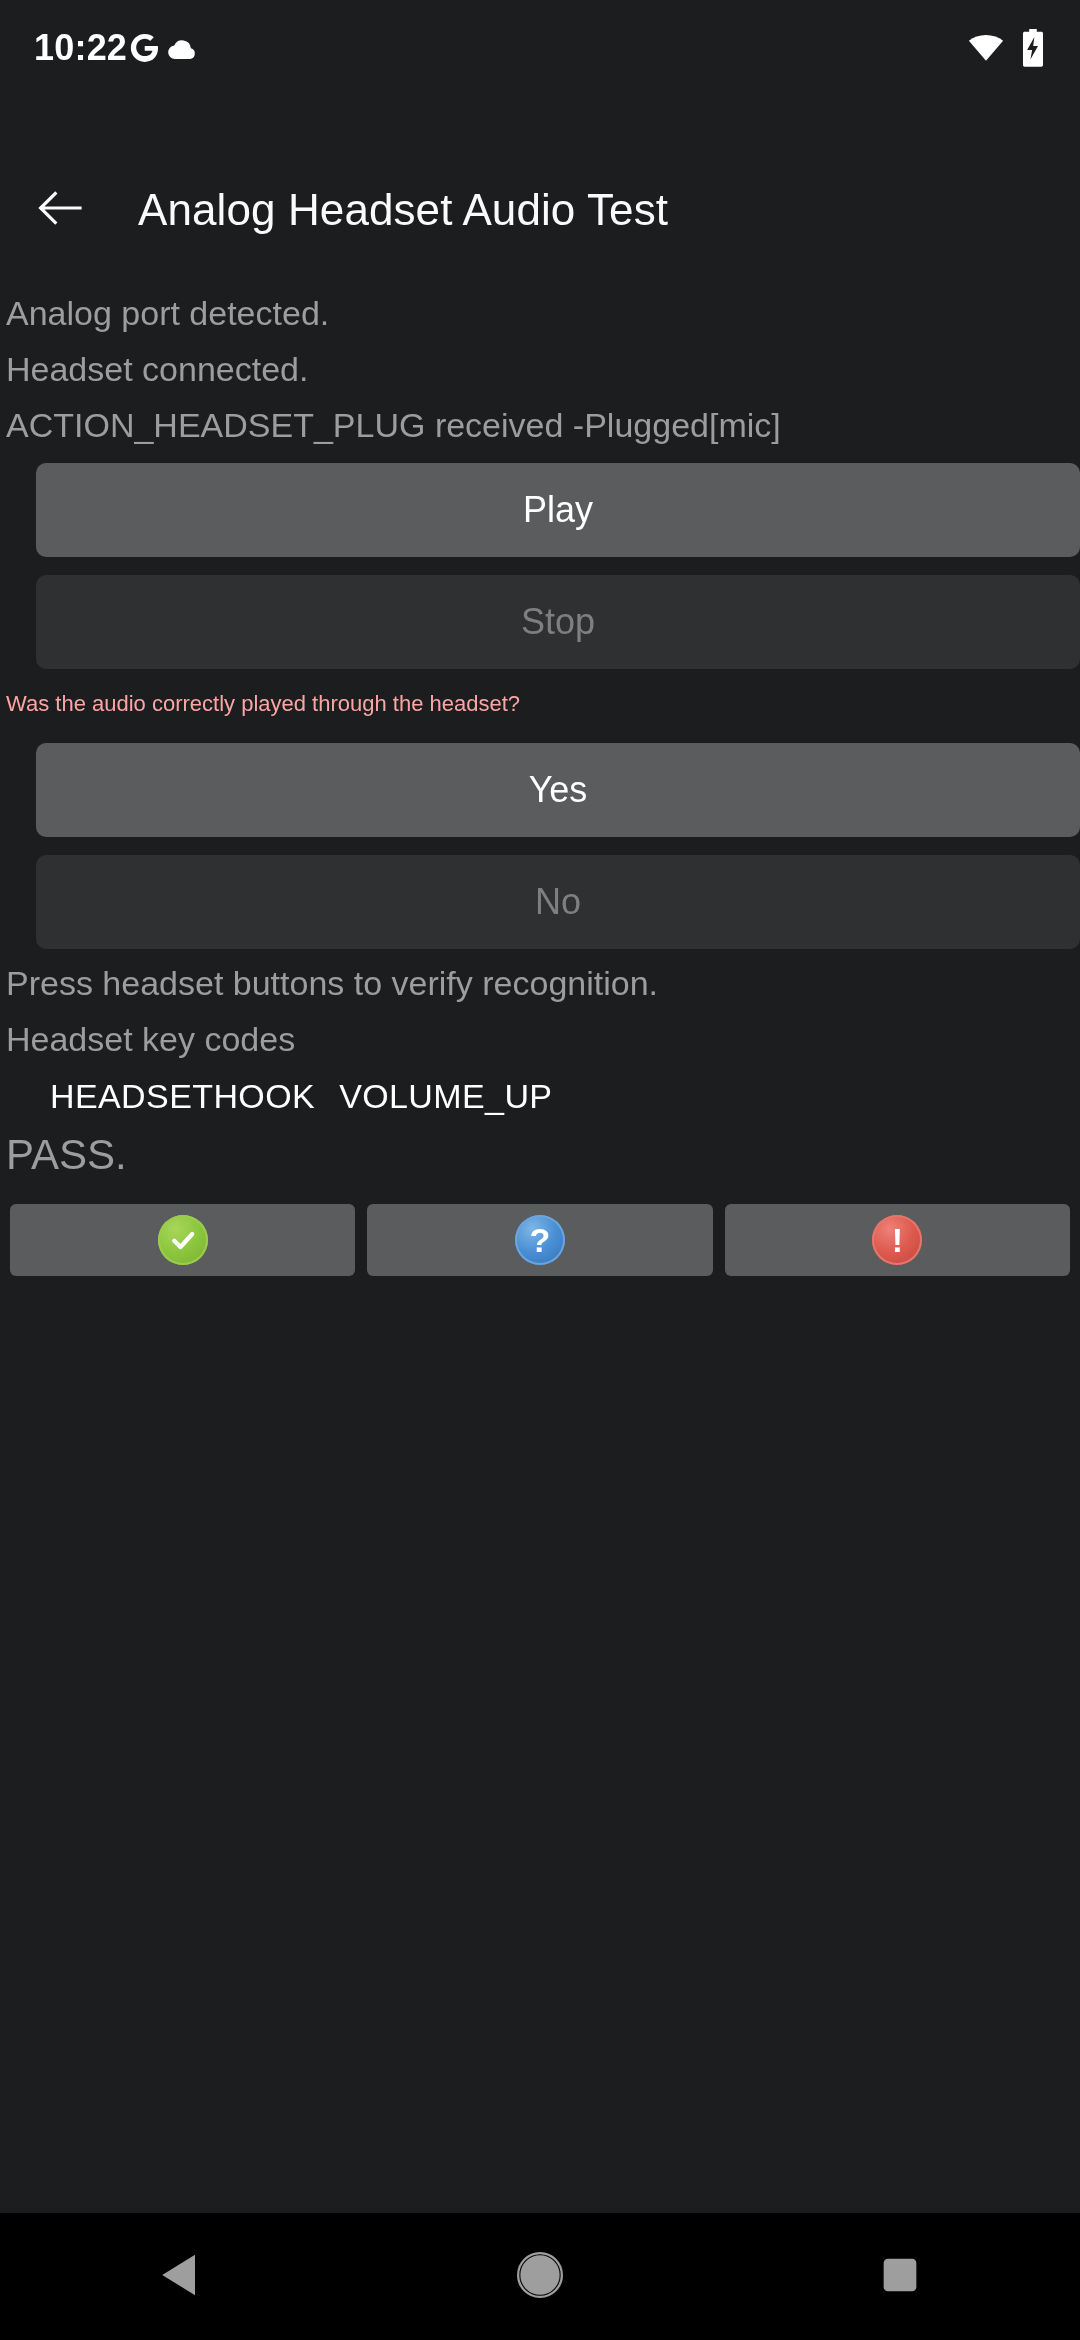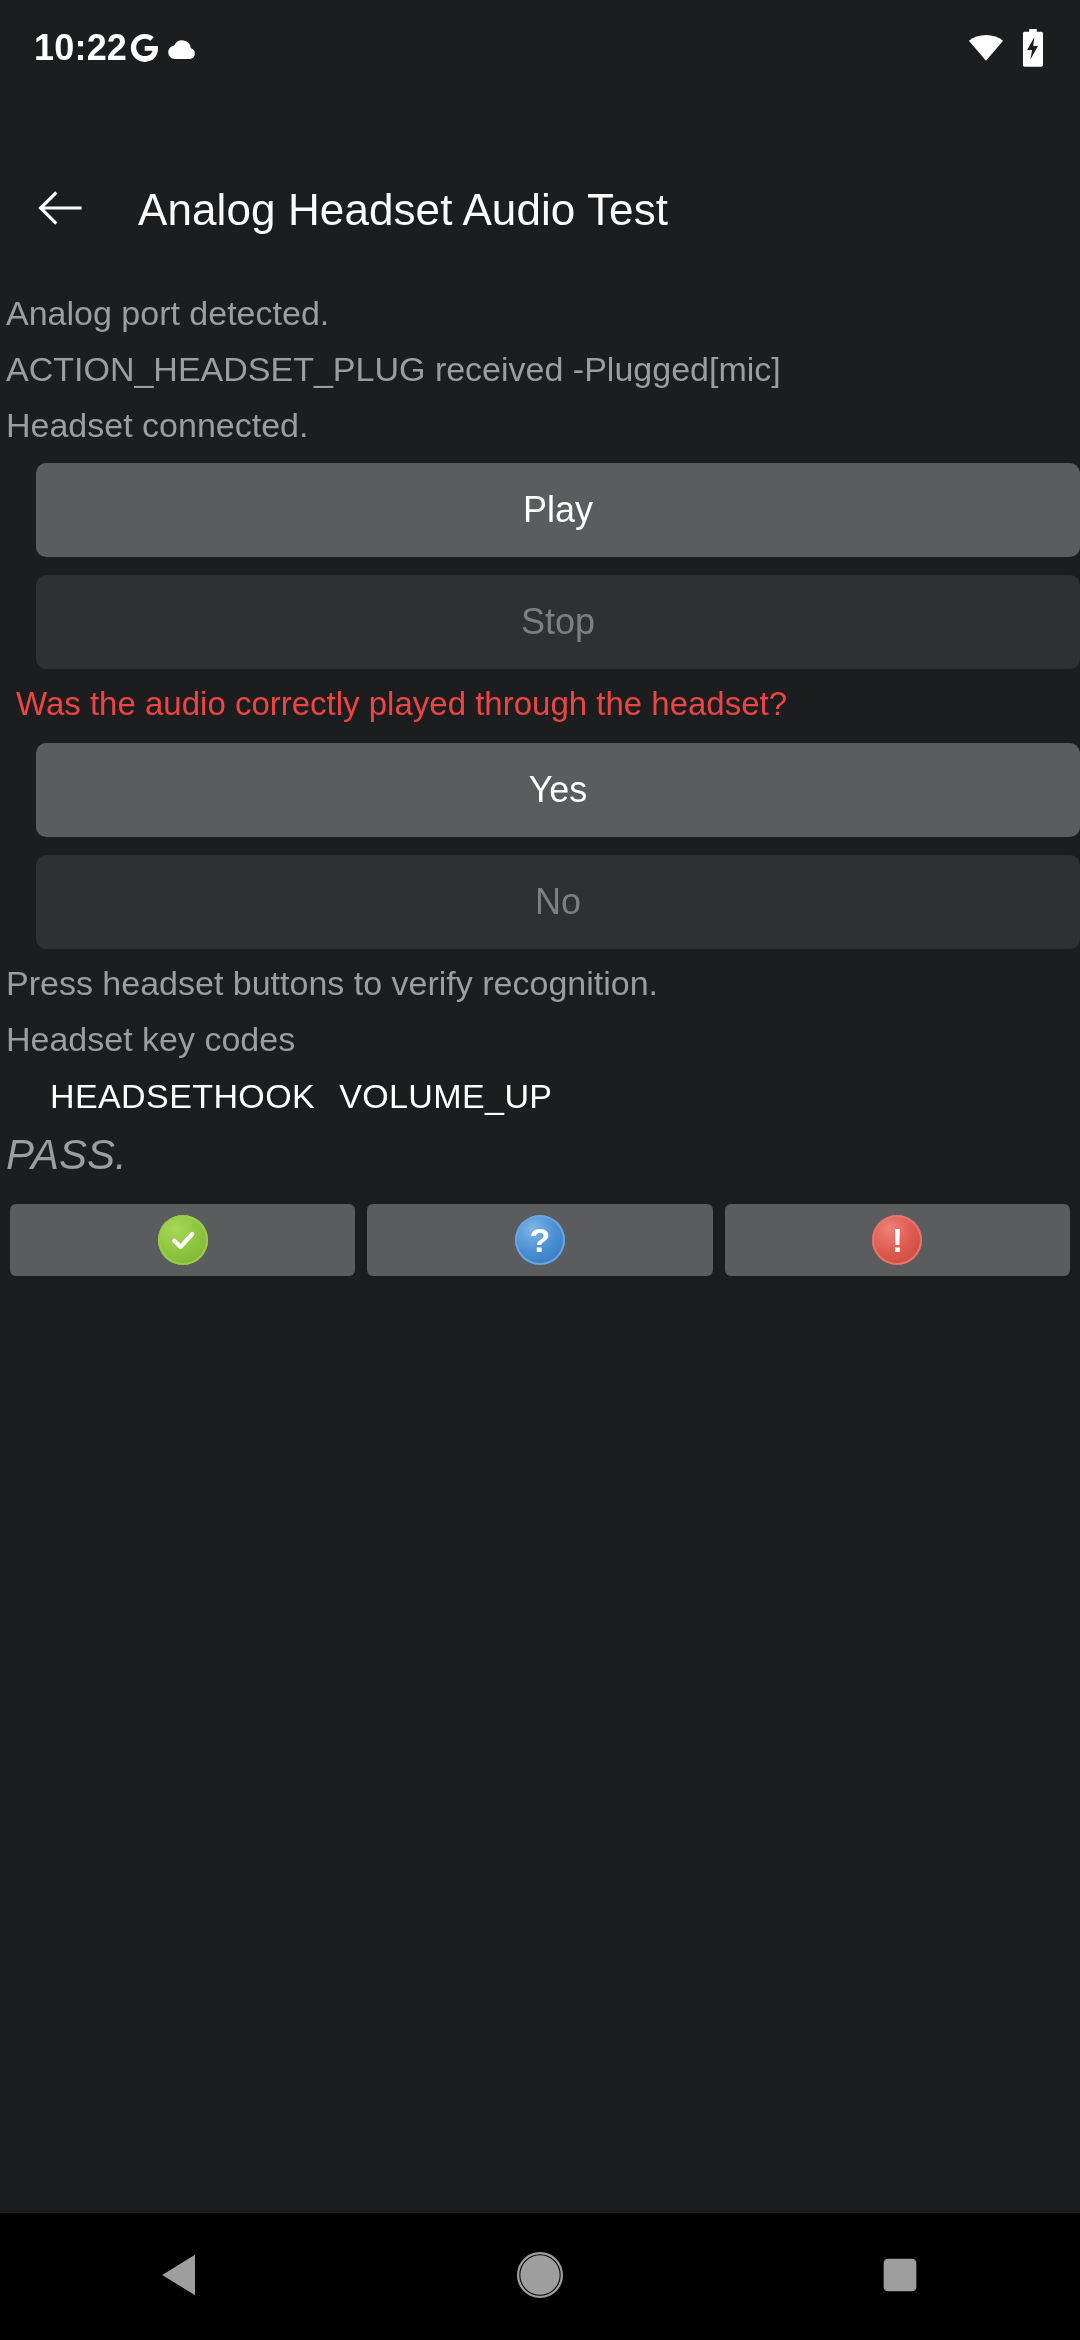--- a/index.html
+++ b/index.html
@@ -50,29 +50,28 @@
     padding-left:6px; white-space:nowrap;
   }
   .btn-row { display:flex; gap:18px; padding:10px 0 6px 36px;flex-direction:column; }
   .btn {
     min-width:214px; height:94px; border-radius:10px;
     display:flex; align-items:center; justify-content:center;
     font-size:36px; border:none; padding:0 24px;
   }
   .btn.enabled { background:#5b5c5e; color:#ffffff; cursor:pointer; }
   .btn.disabled { background:#2e3032; color:#7d7f81; }
-  .question { color:#ef4444; font-size:33px; line-height:58px; padding-left:16px; }
+  .question { color:#fca5a5; font-size:22px; line-height:58px; padding-left:6px; }
   .keycodes {
     display:flex; gap:24px; padding:10px 0 4px 50px;
     color:#ffffff; font-size:34px; letter-spacing:0.4px; white-space:nowrap;
   }
   .verdict {
     color:#9b9d9f; font-size:42px; line-height:58px;
     padding:6px 0 4px 6px;
-    font-style:italic;
   }
 
   
   .action-bar {
     display:flex; gap:12px; padding:16px 10px 0 10px;
   }
   .action-btn {
     flex:1; height:72px; background:#5b5c5e; border-radius:6px;
     display:flex; align-items:center; justify-content:center; cursor:pointer;
   }
@@ -148,22 +147,22 @@
           <path fill="none" stroke="#fafafa" stroke-width="1.6" stroke-linecap="square" d="M22 10.5H2.6M9.6 3.3 2.3 10.5l7.3 7.2"></path>
         </svg>
       </span>
     </div>
     <div class="title">Analog Headset Audio Test</div>
   </div>
 
   <div class="content">
 
     <div class="line">Analog port detected.</div>
+    <div class="line">Headset connected.</div>
     <div class="line">ACTION_HEADSET_PLUG received -Plugged[mic]</div>
-    <div class="line">Headset connected.</div>
 
     <div class="btn-row">
       <button class="btn enabled">Play</button>
       <button class="btn disabled">Stop</button>
     </div>
 
     <div class="question">Was the audio correctly played through the headset?</div>
 
     <div class="btn-row">
       <button class="btn enabled">Yes</button>

